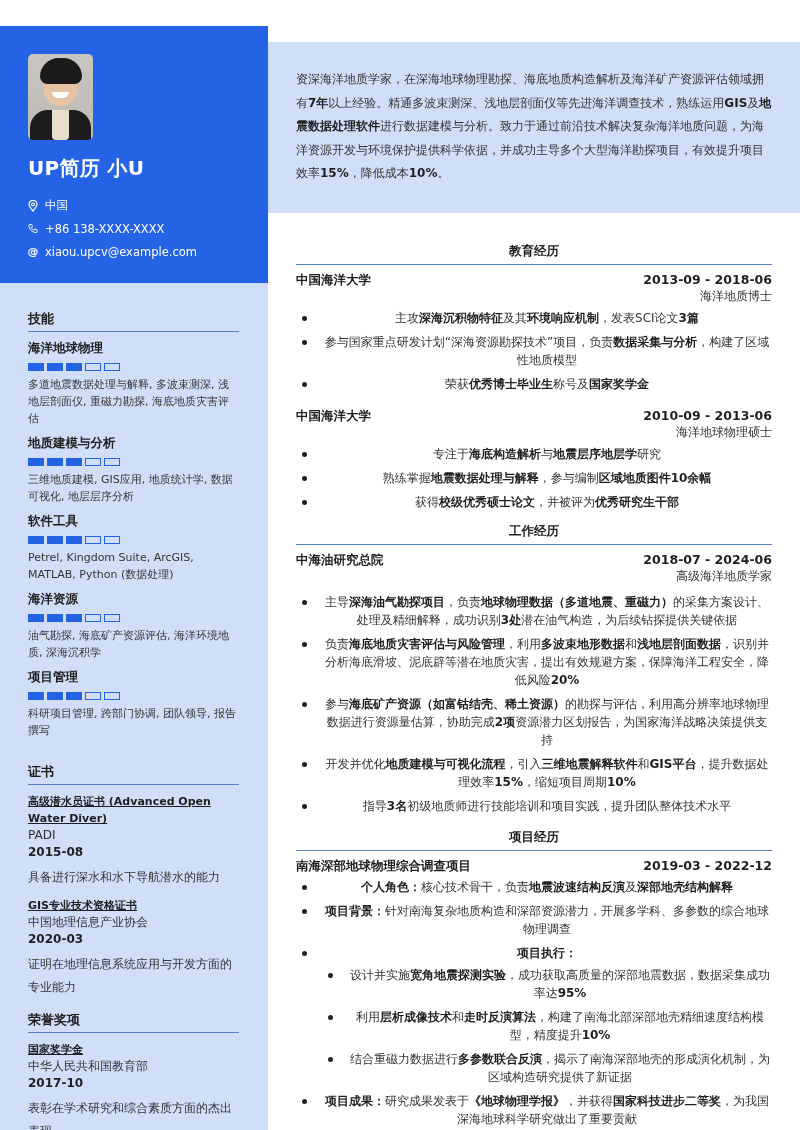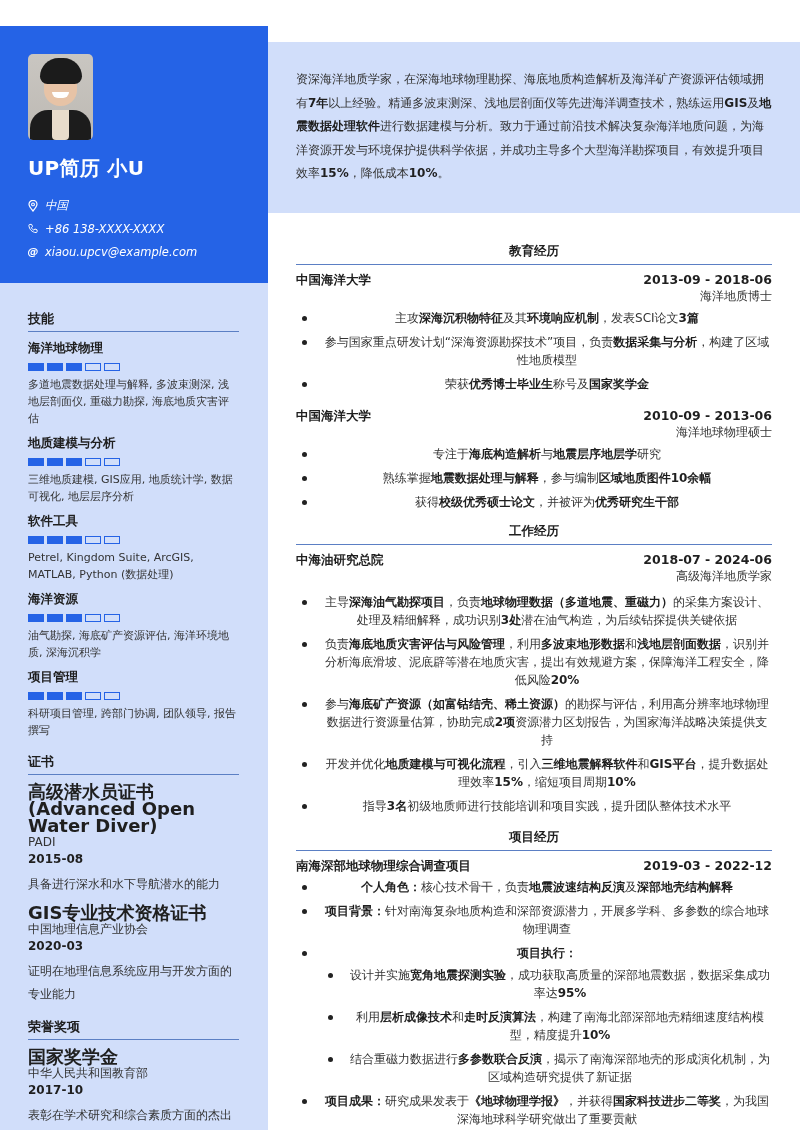--- a/index.html
+++ b/index.html
@@ -10,32 +10,32 @@
   .sidebar { position: absolute; left: 0; top: 0; width: 268px; height: 1104px; background: #d1defa; }
   .side-head { position: absolute; left: 0; top: 0; width: 268px; height: 257px; background: #2563e6; color: #fff; padding: 28px 28px 13px 28px; }
   .avatar { width: 65px; height: 86px; border-radius: 5px; background: linear-gradient(180deg,#c9c6c1 0%,#bdb9b3 100%); position: relative; overflow: hidden; }
   .avatar .hair { position: absolute; left: 12px; top: 4px; width: 42px; height: 26px; background: #1b1b1b; border-radius: 20px 20px 8px 8px; }
   .avatar .face { position: absolute; left: 16px; top: 14px; width: 33px; height: 38px; background: #e7c3a6; border-radius: 14px 14px 16px 16px; }
   .avatar .smile { position: absolute; left: 24px; top: 38px; width: 17px; height: 6px; background: #fff; border-radius: 0 0 8px 8px; }
   .avatar .body { position: absolute; left: 2px; top: 56px; width: 61px; height: 32px; background: #1c1c1c; border-radius: 18px 18px 0 0; }
   .avatar .shirt { position: absolute; left: 24px; top: 56px; width: 17px; height: 30px; background: #e8dccb; border-radius: 0 0 4px 4px; }
   .name { font-size: 20px; font-weight: bold; margin-top: 15px; letter-spacing: 0.3px; }
   .contact { margin-top: 12px; font-size: 11.5px; }
-  .contact-row { display: flex; align-items: center; height: 23px; font-style: italic; }
+  .contact-row { display: flex; align-items: center; height: 23px; }
   .contact-row .ic { width: 10px; height: 12px; margin-right: 7px; display: inline-flex; align-items: center; justify-content: center; }
   .side-body { position: absolute; left: 28px; top: 284px; width: 211px; }
   .sec-title { font-size: 13px; font-weight: bold; color: #1f1f1f; padding-bottom: 3px; border-bottom: 1.5px solid #5b7fc4; }
   .skill { margin-top: 8px; }
   .skill-name { font-size: 12.5px; font-weight: bold; }
   .bars { display: flex; gap: 3px; margin-top: 6px; }
   .bar { width: 16px; height: 8px; border: 1px solid #2563e6; }
   .bar.on { background: #2563e6; }
   .skill-desc { font-size: 11px; line-height: 17px; color: #333; margin-top: 5px; }
   .cert { margin-top: 8px; }
-  .cert-name { font-size: 18px; font-weight: bold; line-height: 17px; }
+  .cert-name { font-size: 11px; font-weight: bold; line-height: 17px; text-decoration: underline; }
   .cert-org { font-size: 12px; line-height: 17px; color: #333; }
   .cert-date { font-size: 12px; font-weight: bold; line-height: 17px; }
   .cert-desc { font-size: 12px; line-height: 23px; color: #333; margin-top: 5px; }
   .main { position: absolute; left: 268px; top: 16px; width: 532px; height: 1104px; }
   .summary { background: #d1defa; padding: 26px 28px 22px 28px; height: 171px; font-size: 12px; line-height: 23.5px; color: #333; }
   .summary b { color: #1f1f1f; }
   .main-body { padding: 0 28px; }
   .msec { margin-top: 30px; }
   .msec.first { margin-top: 30px; }
   .mtitle { font-size: 12.5px; font-weight: bold; padding-bottom: 4px; border-bottom: 1.5px solid #5b7fc4; text-align: center; }
@@ -146,21 +146,21 @@
                 <span class="bar on"></span>
                 <span class="bar on"></span>
                 <span class="bar"></span>
                 <span class="bar"></span>
               </div>
               <div class="skill-desc">科研项目管理, 跨部门协调, 团队领导, 报告撰写</div>
             </div>
           </div>
       </section>
 
-      <section style="margin-top:14px;">
+      <section style="margin-top:24px;">
         <div class="sec-title">证书</div>
         <div id="certs-list">
             <div class="cert">
               <div class="cert-name">高级潜水员证书 (Advanced Open Water Diver)</div>
               <div class="cert-org">PADI</div>
               <div class="cert-date">2015-08</div>
               <div class="cert-desc">具备进行深水和水下导航潜水的能力</div>
             </div>
             <div class="cert">
               <div class="cert-name">GIS专业技术资格证书</div>

